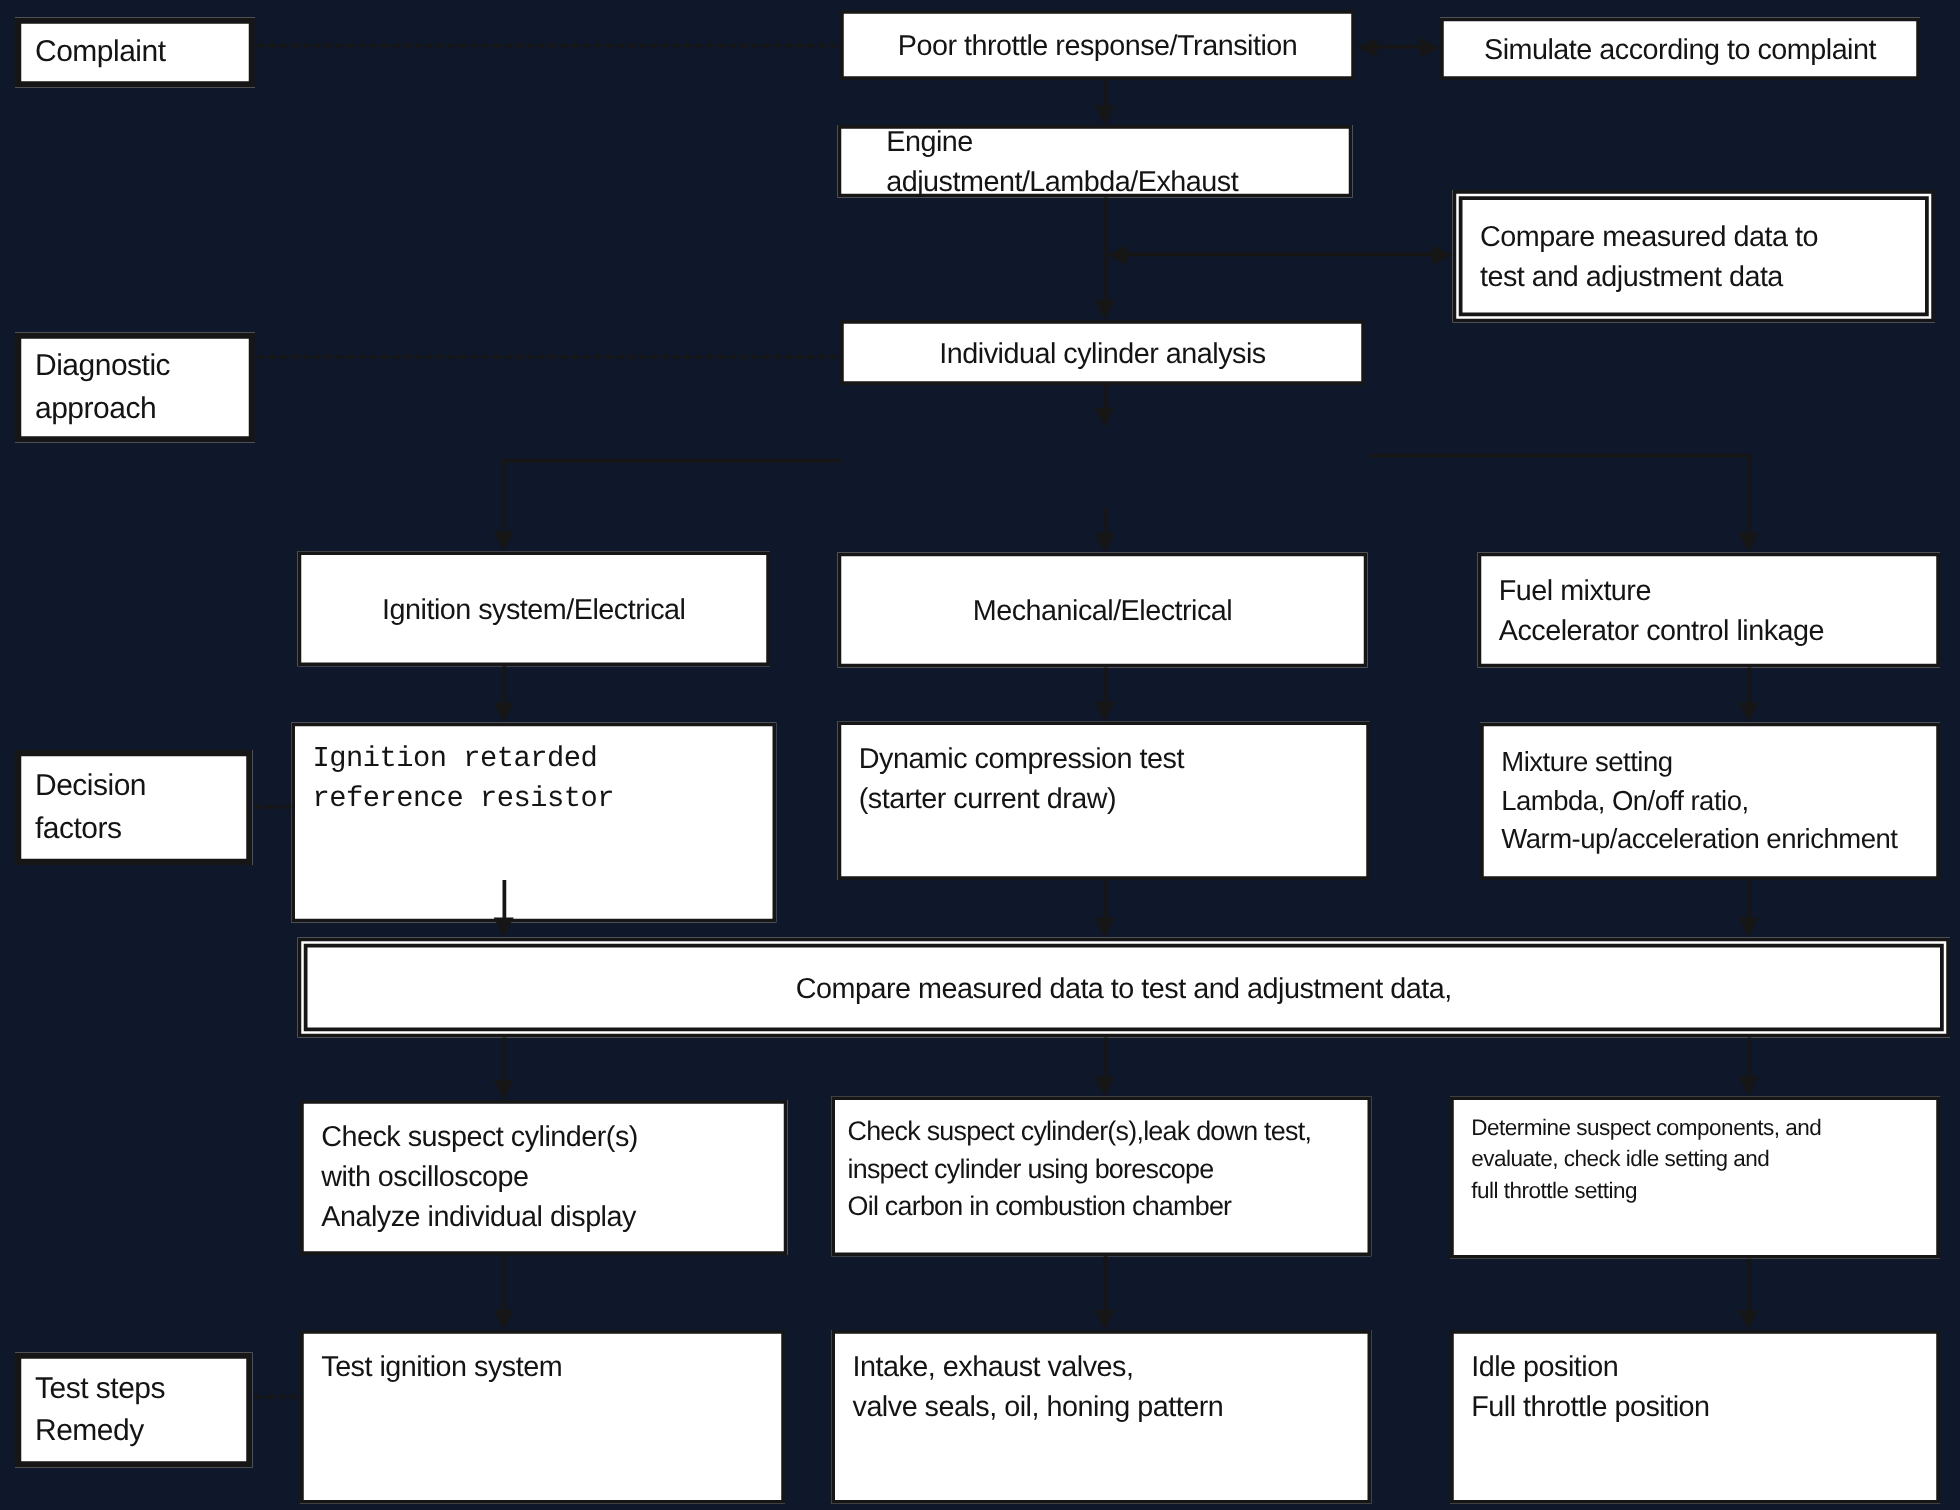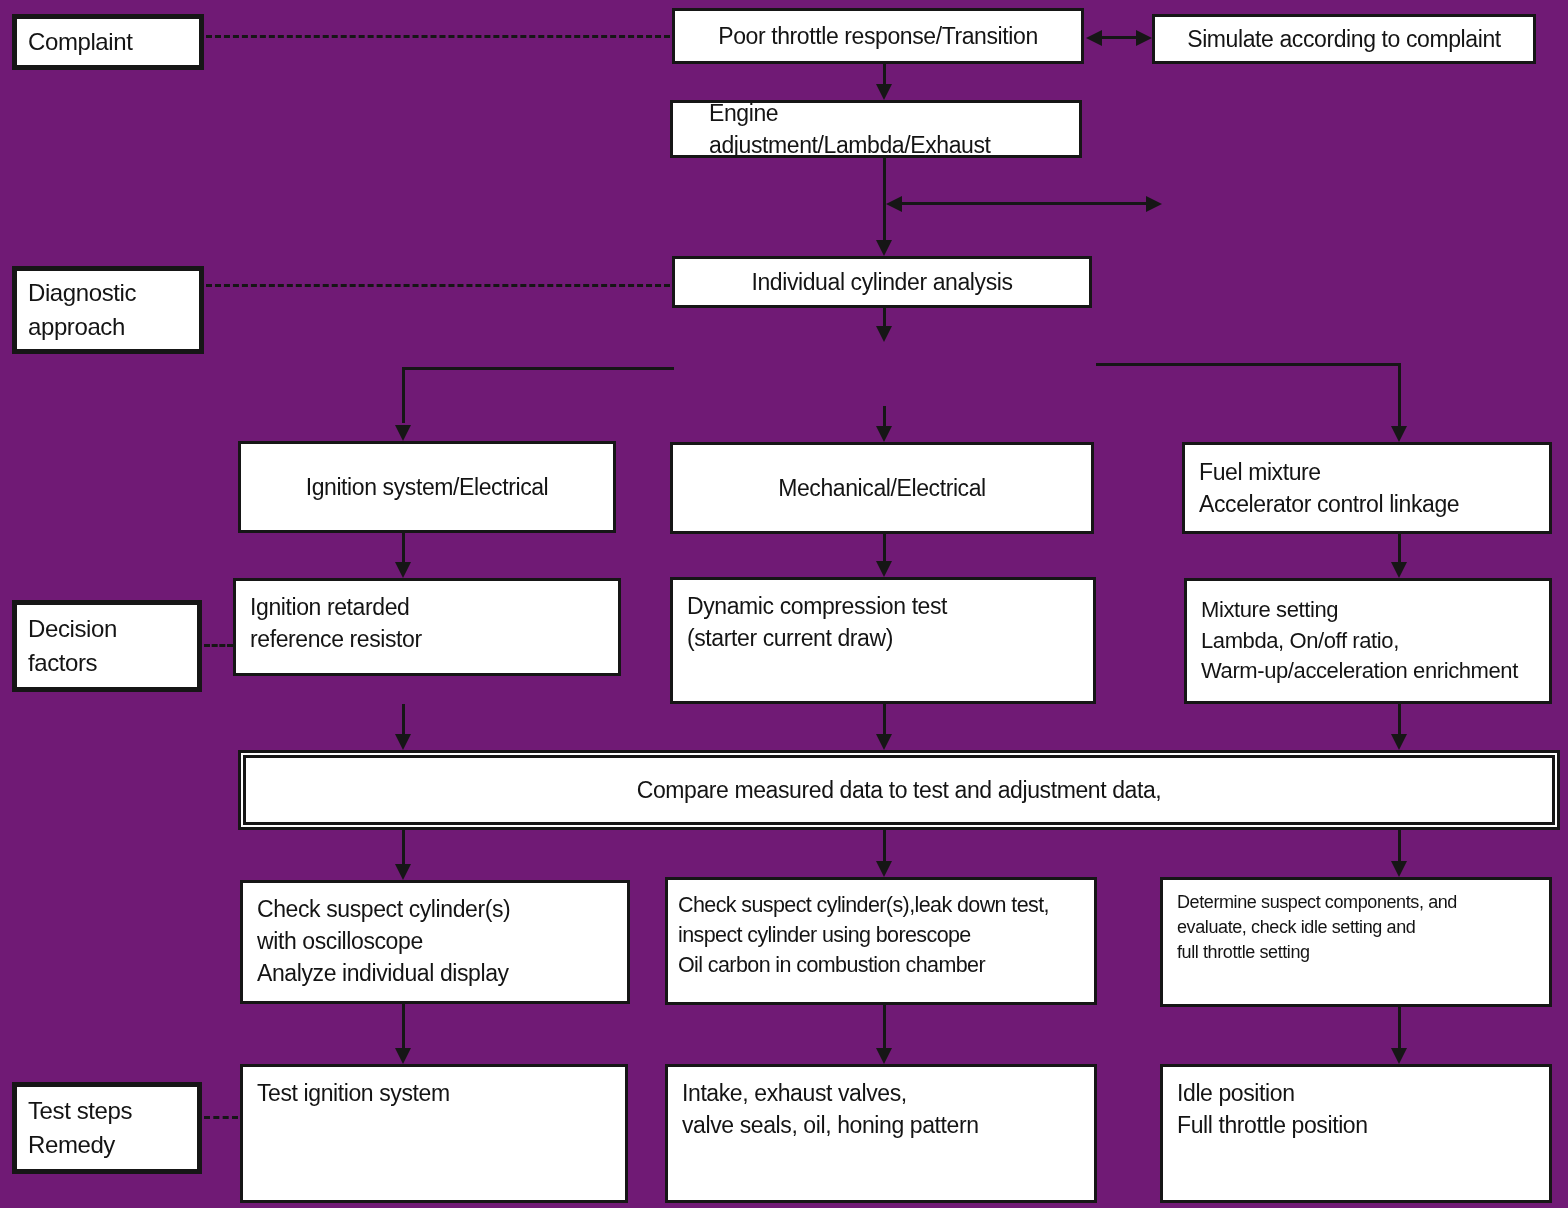--- a/index.html
+++ b/index.html
@@ -1,16 +1,16 @@
 <!DOCTYPE html>
 <html><head>
 <meta charset="utf-8">
 <style>
   html,body{margin:0;padding:0;background:#e8e8e8;}
-  .stage{position:relative;width:1568px;height:1208px;background:#701a75;
+  .stage{position:relative;width:1568px;height:1208px;background:#0f172a;
          font-family:"Liberation Sans",sans-serif;color:#141414;overflow:hidden;}
   .box{position:absolute;box-sizing:border-box;border:3px solid #161616;background:#fff;
        font-size:23px;letter-spacing:-0.4px;line-height:1.4;white-space:pre-line;
        display:flex;align-items:center;padding:8px 14px;}
   .center{justify-content:center;text-align:left;}
   .top{align-items:flex-start;padding-top:10px;}
   .dbl{border:8px double #161616;}
   .rlabel{border-width:5px;font-size:24px;padding-left:11px;}
   
   .l-complaint{left:12px;top:14px;width:192px;height:56px;}
@@ -20,21 +20,21 @@
   
   .n-poor{left:672px;top:8px;width:412px;height:56px;}
   .n-simulate{left:1152px;top:14px;width:384px;height:50px;}
   .n-engine{left:670px;top:100px;width:412px;height:58px;padding-left:36px;}
   .n-compare1{left:1162px;top:152px;width:386px;height:106px;}
   .n-individual{left:672px;top:256px;width:420px;height:52px;}
   .n-depending{left:674px;top:342px;width:422px;height:64px;}
   .n-ignsys{left:238px;top:441px;width:378px;height:92px;}
   .n-mech{left:670px;top:442px;width:424px;height:92px;}
   .n-fuel{left:1182px;top:442px;width:370px;height:92px;}
-  .n-ignret{left:233px;top:578px;width:388px;height:98px;}
+  .n-ignret{left:233px;top:578px;width:388px;height:160px;font-family:Liberation Mono, monospace;}
   .n-dyn{left:670px;top:577px;width:426px;height:127px;}
   .n-mix{left:1184px;top:578px;width:368px;height:126px;font-size:22px;}
   .n-compare2{left:238px;top:750px;width:1322px;height:80px;}
   .n-checkosc{left:240px;top:880px;width:390px;height:124px;}
   .n-checkleak{left:665px;top:877px;width:432px;height:128px;font-size:21.5px;letter-spacing:-0.6px;padding-left:10px;padding-right:8px;}
   .n-determine{left:1160px;top:877px;width:392px;height:130px;font-size:18px;}
   .n-testign{left:240px;top:1064px;width:388px;height:139px;}
   .n-intake{left:665px;top:1064px;width:432px;height:139px;}
   .n-idle{left:1160px;top:1064px;width:392px;height:139px;}
   
@@ -57,20 +57,22 @@
   <div class="box rlabel l-diag">Diagnostic
 approach</div>
   <div class="box rlabel l-decision">Decision
 factors</div>
   <div class="box rlabel l-teststeps">Test steps
 Remedy</div>
 
   <div class="box center n-poor">Poor throttle response/Transition</div>
   <div class="box center n-simulate">Simulate according to complaint</div>
   <div class="box center n-engine">Engine adjustment/Lambda/Exhaust</div>
+  <div class="box dbl n-compare1">Compare measured data to
+test and adjustment data</div>
   <div class="box center n-individual">Individual cylinder analysis</div>
   <div class="box center n-ignsys">Ignition system/Electrical</div>
   <div class="box center n-mech">Mechanical/Electrical</div>
   <div class="box n-fuel">Fuel mixture
 Accelerator control linkage</div>
   <div class="box top n-ignret">Ignition retarded
 reference resistor</div>
   <div class="box top n-dyn">Dynamic compression test
 (starter current draw)</div>
   <div class="box n-mix">Mixture setting

